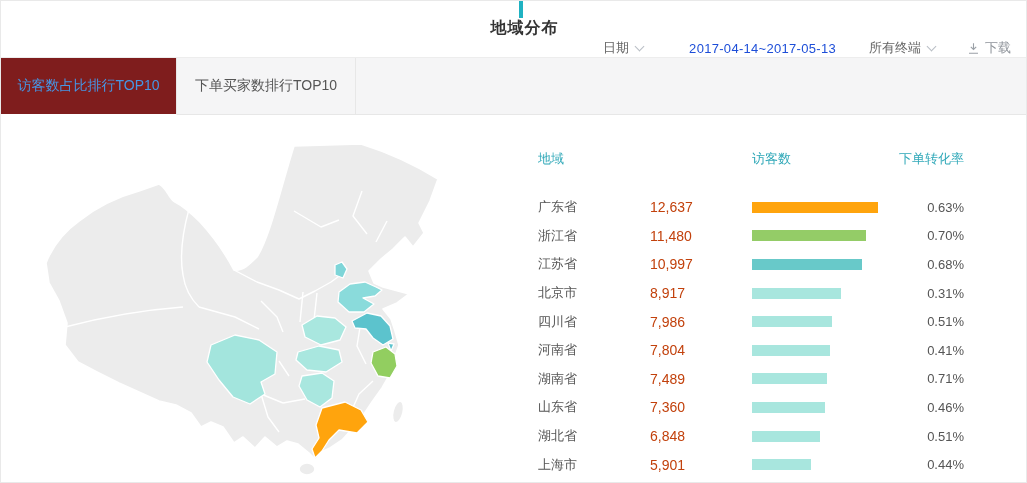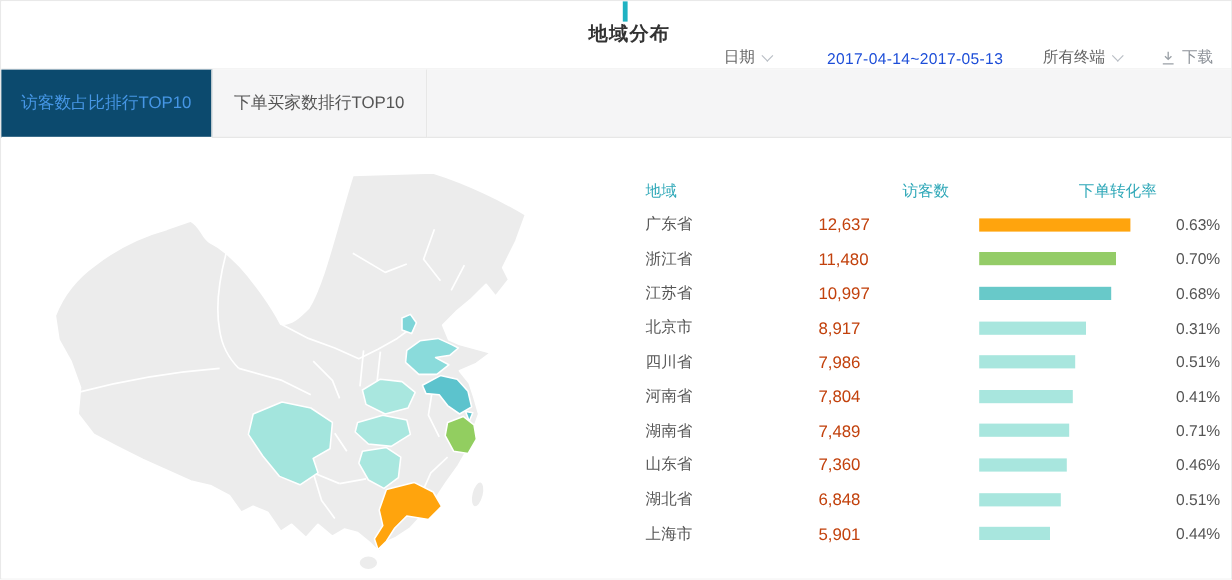--- a/index.html
+++ b/index.html
@@ -28,32 +28,32 @@
   }
   .dl-svg { margin-right:5px; display:block; }
   
   .tabs { height:57px; display:flex; background:#fff; }
   .tab {
     width:176px; display:flex; align-items:center; justify-content:center;
     font-size:14px; color:#555; background:#f5f5f6; cursor:pointer;
     border-bottom:1px solid #e7e7e7; border-right:1px solid #e7e7e7;
   }
   .tab.t2 { width:179px; }
-  .tab.active { background:#0c4a6e; color:#4696e5; border-bottom:1px solid #fff;align-items:center; }
+  .tab.active { background:#7f1d1d; color:#4696e5; border-bottom:1px solid #fff;align-items:center; }
   .tab-fill { flex:1; background:#f5f5f6; border-bottom:1px solid #e7e7e7; }
   
   .main { position:relative; height:368px; background:#fff; }
   .map-svg { position:absolute; left:20px; top:16px; }
   
   .rank { position:absolute; left:537px; top:34px; width:426px; }
   .grid { display:grid; grid-template-columns:112px 96px 138px 1fr; align-items:center; }
-  .thead { height:20px; margin-bottom:4px; font-size:13px; color:#2fa8b8; }
+  .thead { height:20px; margin-bottom:24px; font-size:13px; color:#2fa8b8; }
   .thead .h-visitors { padding-left:6px; }
   .thead .h-rate { text-align:right; }
-  .trow { height:28.6px; font-size:13px; color:#555;gap:32px; }
+  .trow { height:28.6px; font-size:13px; color:#555; }
   .trow .c-num { text-align:left; font-size:14px; color:#c2410c; }
   .bar-wrap { padding-left:6px; }
   .bar { display:block; height:11px; }
   .trow .c-rate { text-align:right; color:#555; }
 </style>
 </head>
 <body>
 
 <div class="app">
 

